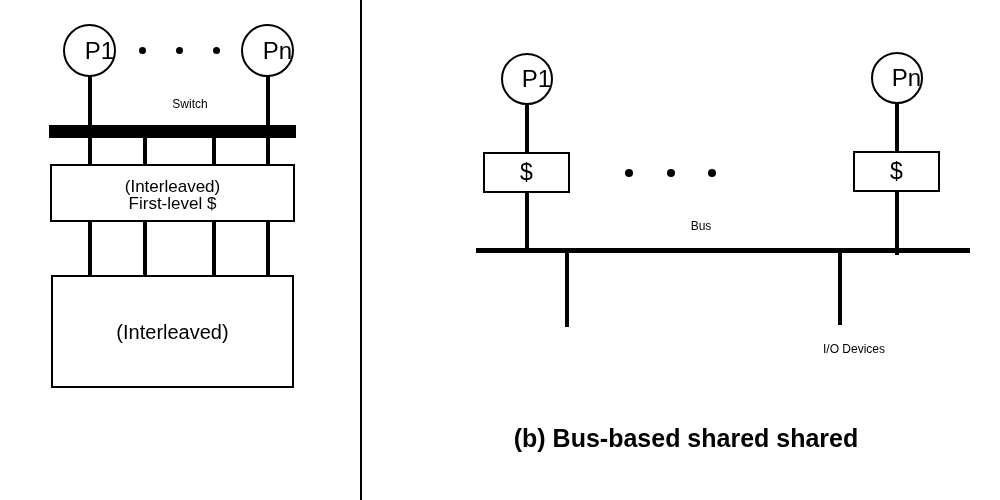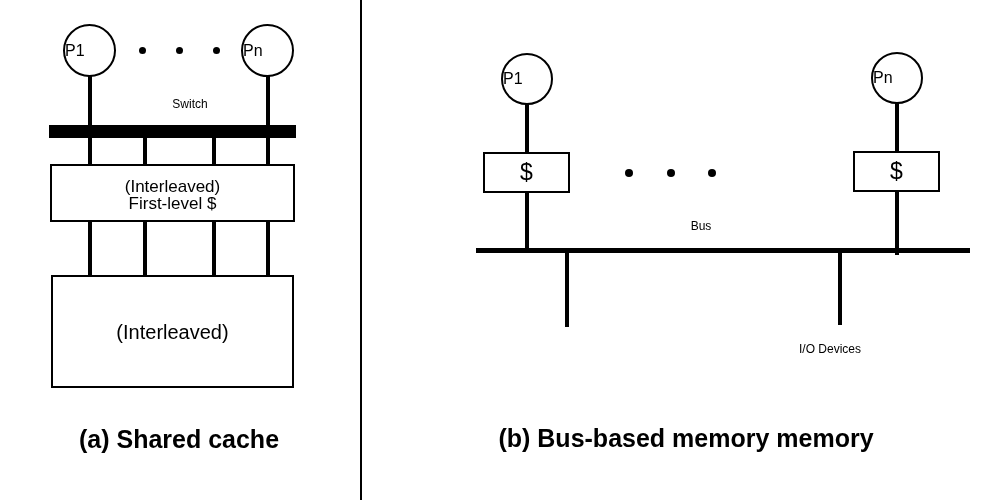--- a/index.html
+++ b/index.html
@@ -8,22 +8,22 @@
     background: #ffffff;
     color: #000000;
     font-family: "Liberation Sans", sans-serif;
   }
   .canvas { position: relative; width: 1000px; height: 500px; background: #ffffff; overflow: hidden; }
   .circle {
     position: absolute;
     border: 2.5px solid #000;
     border-radius: 50%;
     background: #fff;
-    display: flex; align-items: center; justify-content: flex-start;
-    font-size: 16px;
+    display: flex; align-items: center; justify-content: flex-end;
+    font-size: 24px;
   }
   .vline { position: absolute; width: 4px; background: #000; }
   .hbar  { position: absolute; background: #000; }
   .box {
     position: absolute;
     border: 2px solid #000;
     background: #fff;
     display: flex; flex-direction: column;
     align-items: center; justify-content: center;
     text-align: center;
@@ -77,21 +77,20 @@
   <div class="vline" style="left:143px; top:220px; height:56px;"></div>
   <div class="vline" style="left:211.5px; top:220px; height:56px;"></div>
   <div class="vline" style="left:265.5px; top:220px; height:56px;"></div>
 
   <div class="box" style="left:51px; top:275px; width:243px; height:113px;">
     <div class="mm-text">
       <div>(Interleaved)</div>
     </div>
   </div>
 
-  <div class="caption" style="left:179px; top:439px;">(a) Shared cache</div>
 
   <div class="divider" style="left:359.5px; top:0; width:2.5px; height:500px;"></div>
 
   <div class="circle" style="left:501px; top:53px; width:52px; height:52px;">
     <span>P1</span>
   </div>
 
   <div class="circle" style="left:871px; top:52px; width:52px; height:52px;">
     <span>Pn</span>
   </div>
@@ -115,17 +114,17 @@
 
   <div class="vline" style="left:525px; top:191px; height:59px;"></div>
   <div class="vline" style="left:895px; top:190px; height:65px;"></div>
 
   <div class="hbar" style="left:476px; top:248px; width:494px; height:5px;"></div>
 
   <div class="vline" style="left:565px; top:251px; height:76px;"></div>
   <div class="vline" style="left:838px; top:251px; height:74px;"></div>
 
 
-  <div class="label" style="left:830px; top:349px;text-align:right;">I/O Devices</div>
+  <div class="label" style="left:854px; top:349px;text-align:right;">I/O Devices</div>
 
-  <div class="caption" style="left:686px; top:438px;">(b) Bus-based memory memory</div>
+  <div class="caption" style="left:686px; top:438px;">(b) Bus-based shared shared</div>
 
 </div>
 
 </body></html>

